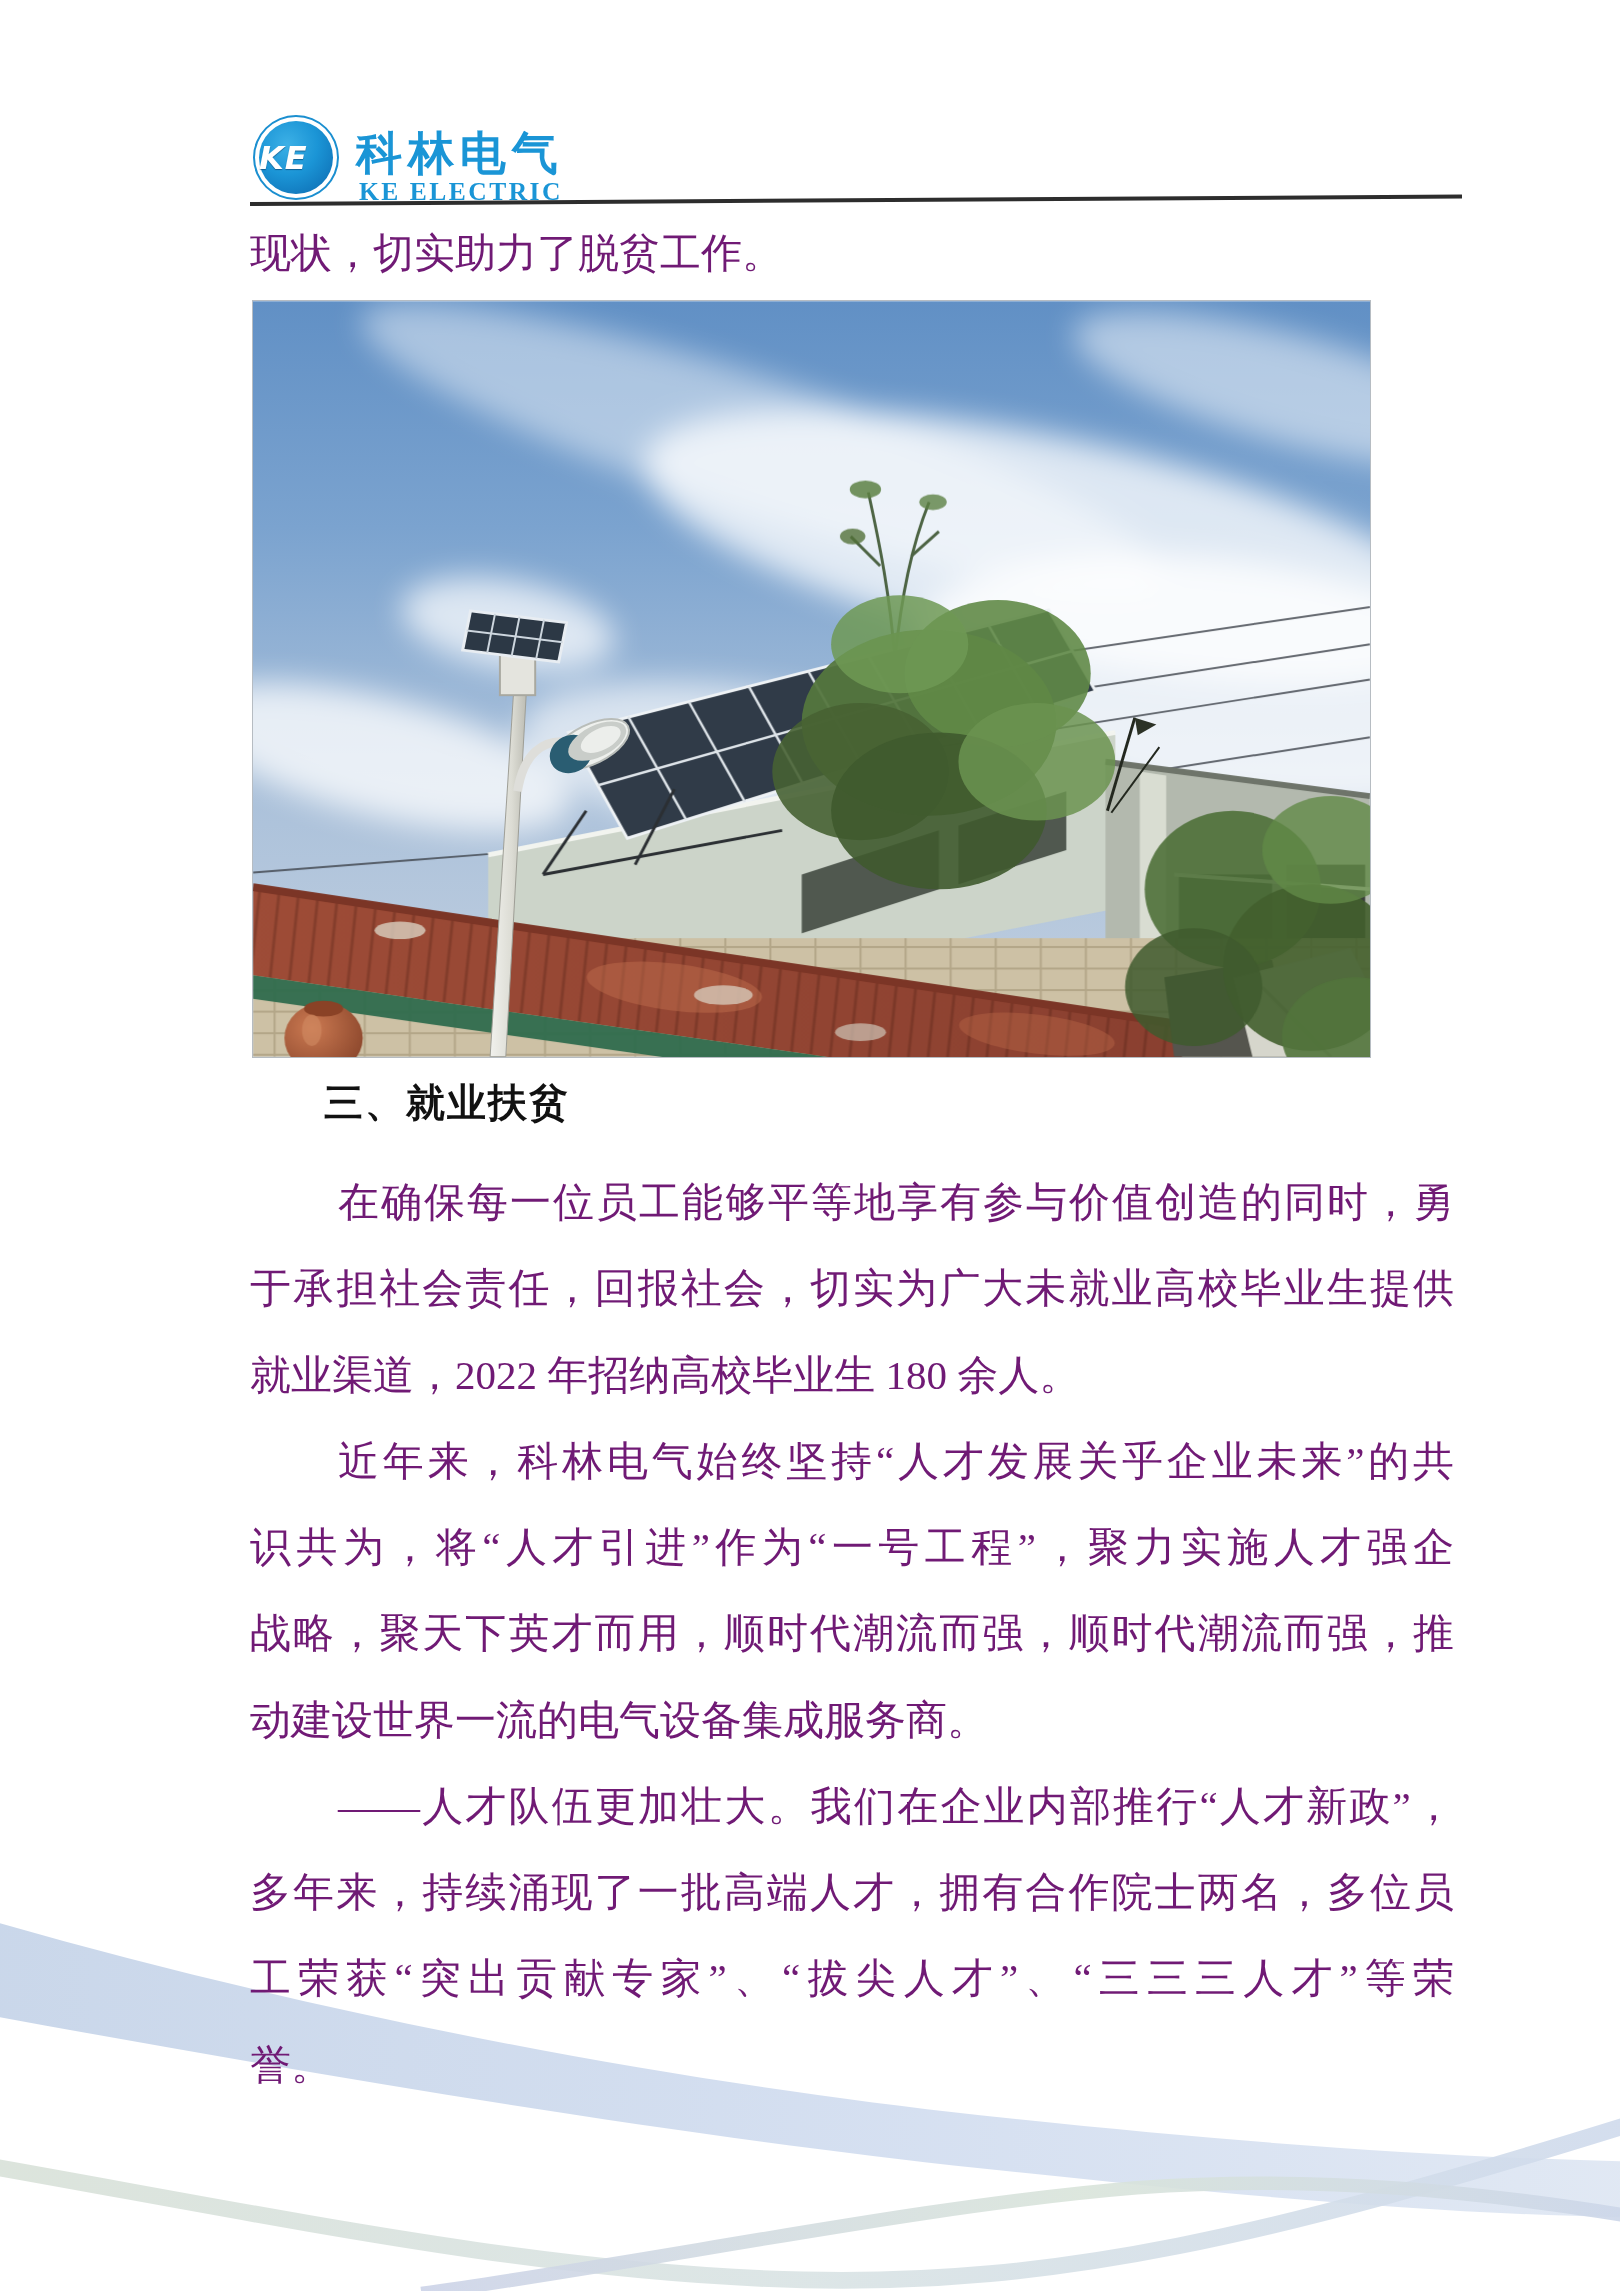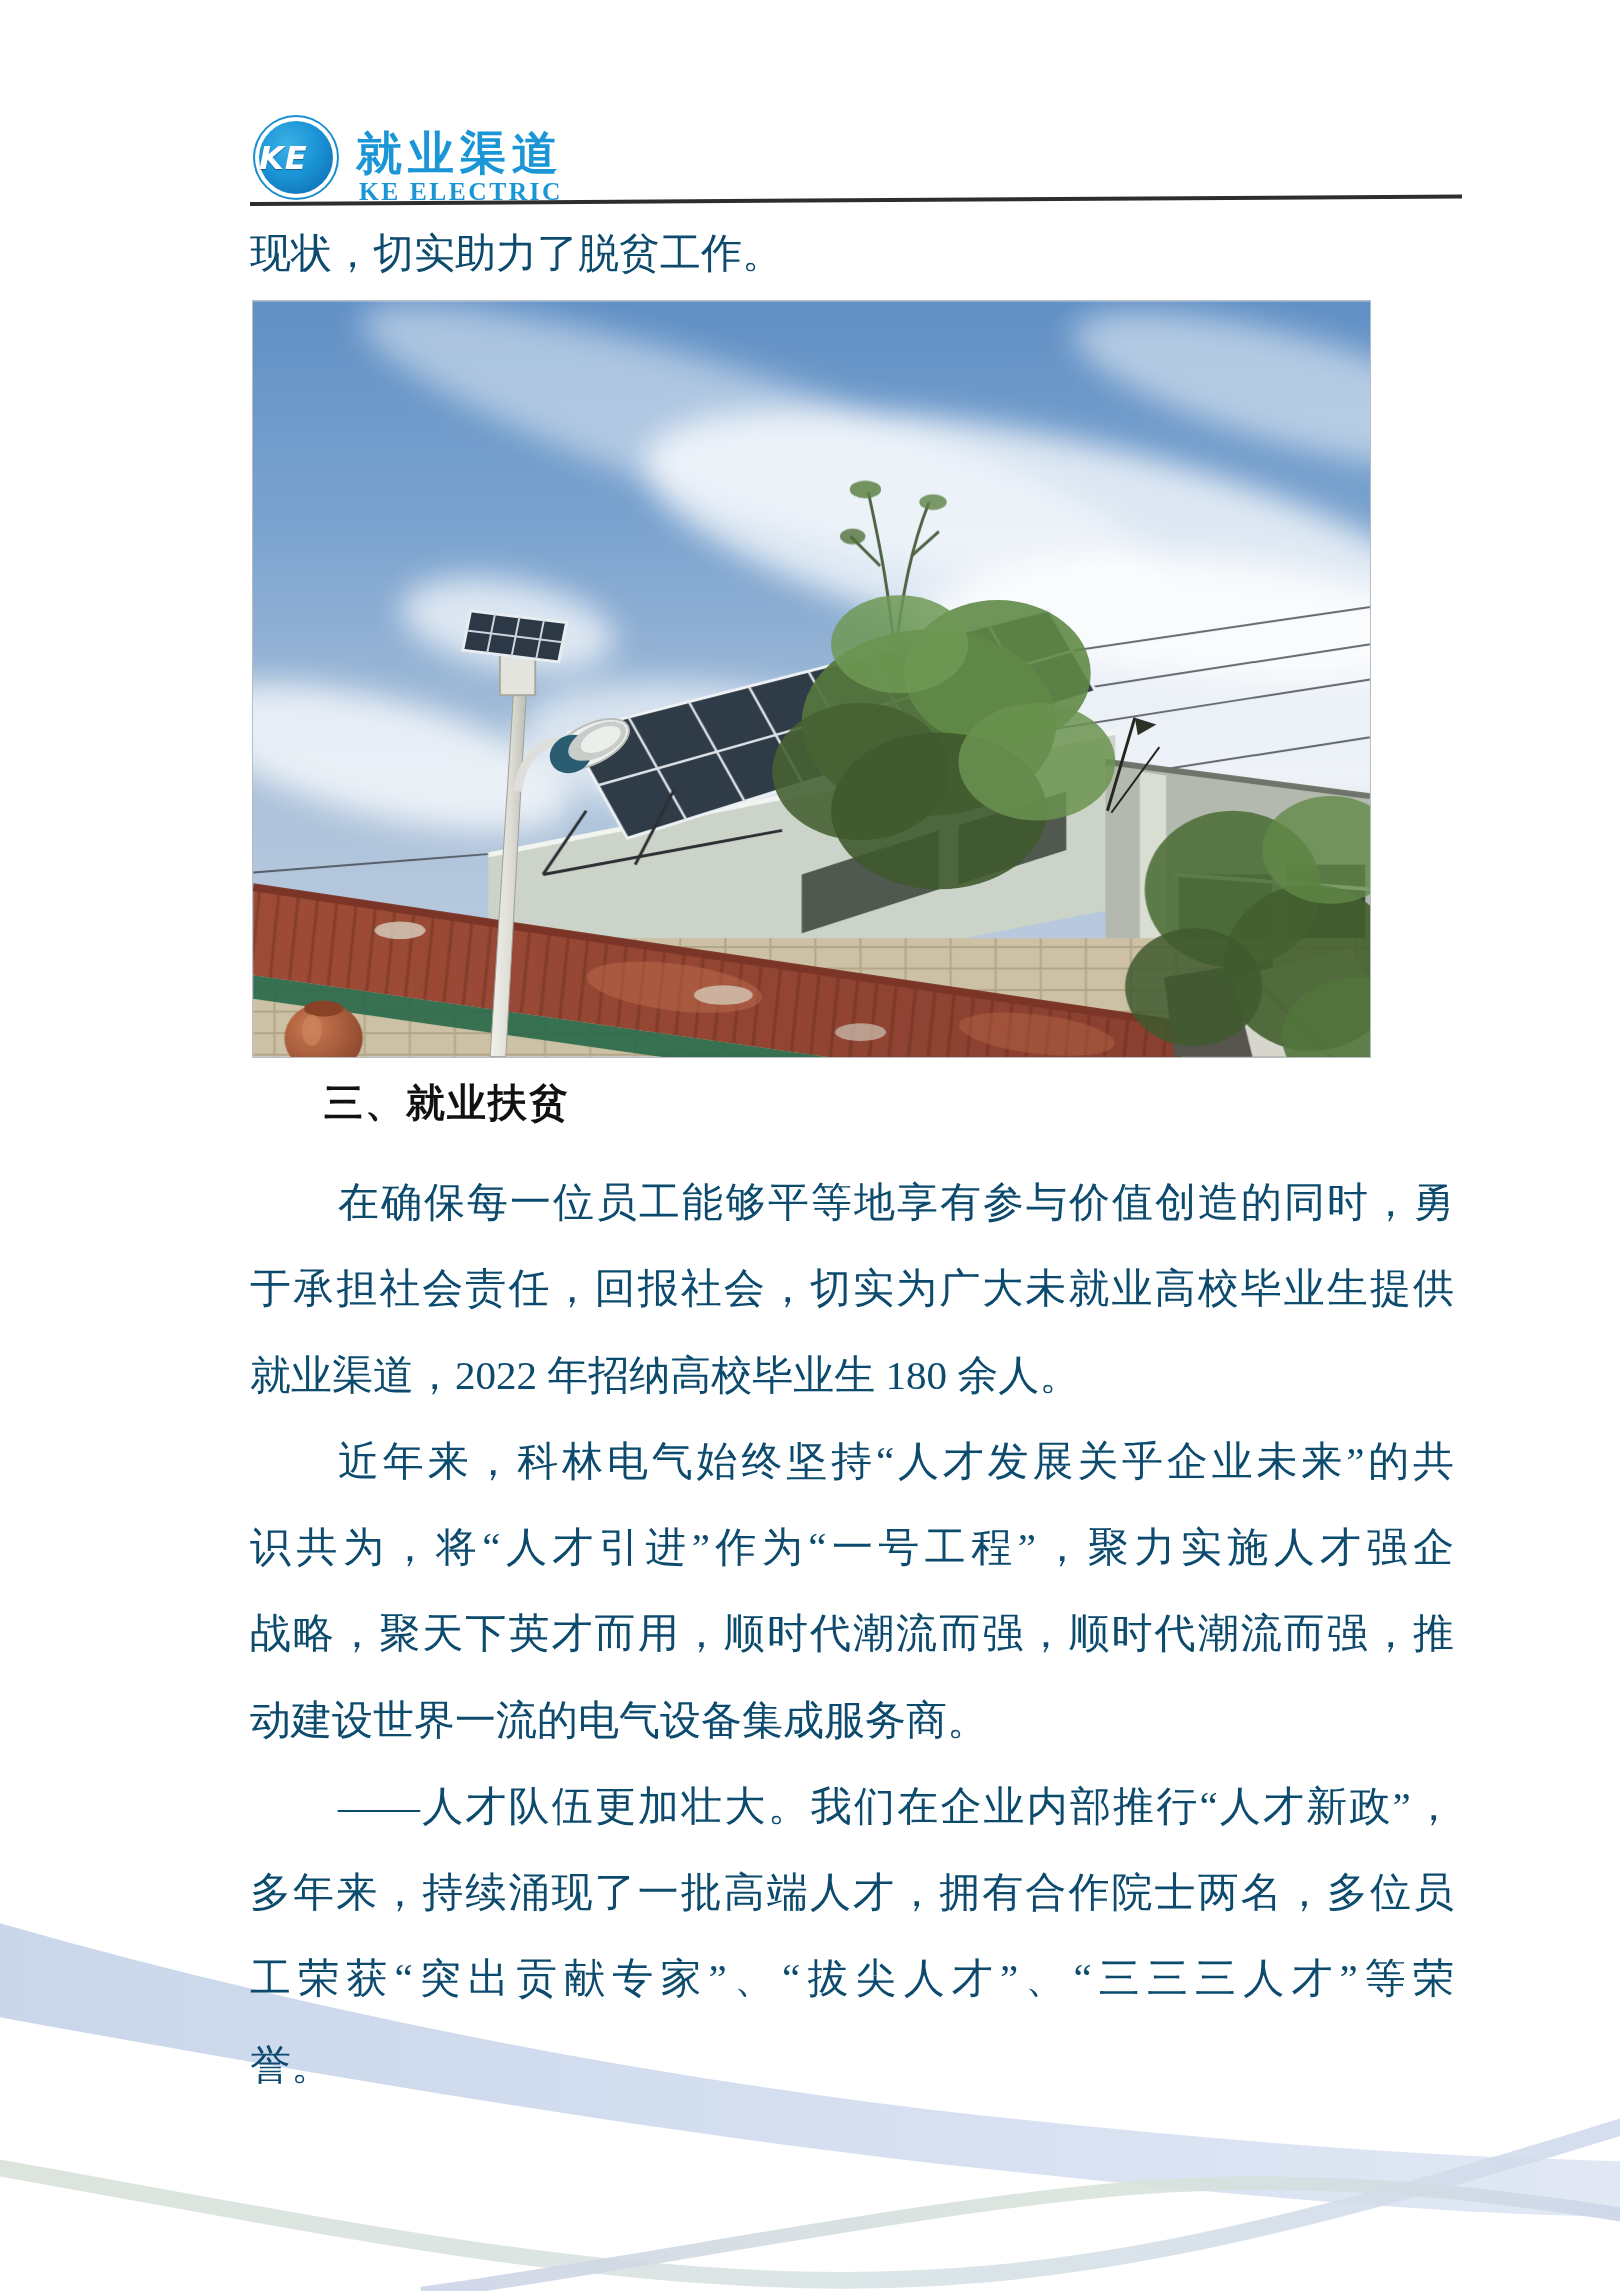--- a/index.html
+++ b/index.html
@@ -34,21 +34,21 @@
     font-family:Liberation Serif, serif;
     font-size:25.5px;font-weight:bold;color:#1a95d6;letter-spacing:2.5px;white-space:nowrap;
   }
   .header-rule{
     position:absolute;left:250px;top:202px;width:1212px;height:3.9px;
     background:#2d2d2d;transform:rotate(-0.35deg);transform-origin:left center;
   }
   
   .docline{
     position:absolute;left:250px;width:1204px;height:57px;line-height:57px;
-    font-size:41px;color:#0c4a6e;white-space:nowrap;box-sizing:border-box;
+    font-size:41px;color:#701a75;white-space:nowrap;box-sizing:border-box;
     z-index:3;
   }
   .just{white-space:normal;text-align:justify;text-align-last:justify;}
   .indent{padding-left:88px;}
   .heading{
     position:absolute;left:324px;top:1076px;font-size:39px;font-weight:bold;
     color:#111;letter-spacing:2px;z-index:3;
   }
   
   .photo{
@@ -83,21 +83,21 @@
            L 1653,2262 C 1460,2258 1260,2240 1000,2212 C 700,2180 350,2122 0,2058 Z" fill="url(#bandG)" opacity="0.95"></path>
   <path d="M -10,2210 C 300,2265 560,2320 820,2326 C 1080,2332 1300,2280 1660,2168" fill="none" stroke="url(#curveBG)" stroke-width="17" opacity="0.9"></path>
   <path d="M 430,2340 C 680,2305 940,2250 1160,2232 C 1350,2218 1520,2238 1658,2260" fill="none" stroke="url(#curveCG)" stroke-width="14" opacity="0.9"></path>
 </svg>
 
 <div class="logo-ellipse">
   <div class="logo-inner">
     <span>KE</span>
   </div>
 </div>
-<div class="brand-cn">就业渠道</div>
+<div class="brand-cn">科林电气</div>
 <div class="brand-en">KE ELECTRIC</div>
 <div class="header-rule"></div>
 
 <div class="docline" style="top:225px">现状，切实助力了脱贫工作。</div>
 
 <svg class="photo" viewBox="0 0 1140 771" xmlns="http://www.w3.org/2000/svg" aria-hidden="true">
   <defs>
     <linearGradient id="skyG" x1="0" y1="0" x2="0" y2="1">
       <stop offset="0" stop-color="#6190c5"></stop>
       <stop offset="0.3" stop-color="#7ba3cf"></stop>

